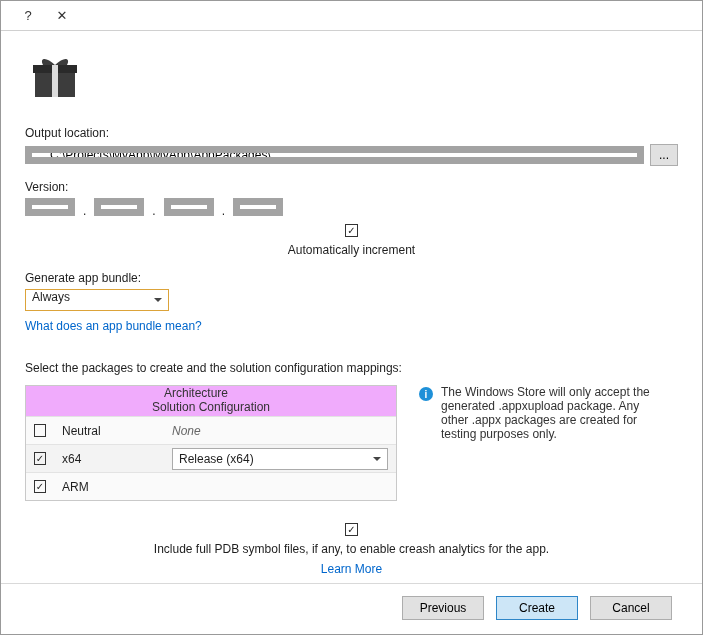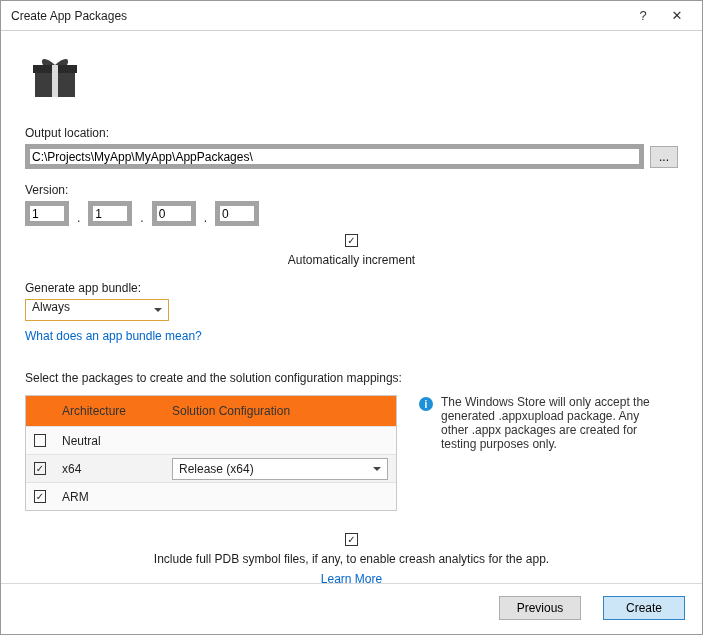--- a/index.html
+++ b/index.html
@@ -41,23 +41,23 @@
     font-weight: 700;
   }
   .content {
     padding: 0 24px 10px 24px;
     flex: 1;
     overflow: auto;
   }
   .field-label { margin: 0 0 4px 0; }
   .row { display: flex; align-items: center; gap: 6px; }
   .text-input {
-    height: 25px;
-    border: 5px solid #a3a3a3;
-    padding: 2px 2px;
+    height: 18px;
+    border: 7px solid #a3a3a3;
+    padding: 2px 18px;
     font: inherit;
     background: #fff;
   }
   .text-input.wide { flex: 1; }
   .browse-btn {
     width: 28px; height: 22px;
     border: 1px solid #adadad;
     background: #e1e1e1;
     font: inherit;
     display: flex; align-items: center; justify-content: center;
@@ -95,21 +95,21 @@
   .pkg-table {
     border: 1px solid #c9c9c9;
     width: 372px;
   }
   .pkg-table .trow {
     display: flex;
     align-items: center;
     height: 28px;
     border-top: 1px solid #e3e3e3;
   }
-  .pkg-table .trow:first-child { border-top: none; background: #f97316; font-weight: 400; }
+  .pkg-table .trow:first-child { border-top: none; background: #f0abfc; font-weight: 400; flex-direction: column; }
   .pkg-table .trow.header-row { font-weight: 400; height: 30px; }
   .pkg-table .trow.header-row .cell { color: #333; }
   .pkg-table .trow.data { background: #f3f3f3; }
   .pkg-table .trow.data:nth-child(even) { background: #fafafa; }
   .cell { padding: 0 8px; }
   .cell.c-chk { width: 28px; display:flex; justify-content:center; }
   .cell.c-arch { width: 110px; }
   .cell.c-conf { flex: 1; padding-right: 8px; }
   .neutral .cell.c-conf { font-style: italic; color: #666; }
   .conf-combo {
@@ -131,41 +131,40 @@
   .info-panel { display: flex; gap: 8px; font-size: 12px; color: #333; width: 250px; }
   .info-icon {
     width: 14px; height: 14px; border-radius: 50%;
     background: #1e90d8; color: #fff;
     display: flex; align-items: center; justify-content: center;
     font-size: 10px; font-weight: bold;
     flex-shrink: 0; margin-top: 2px;
   }
   .footer {
     border-top: 1px solid #d9d9d9;
-    padding: 12px 17px 14px 0;
-    display: flex; justify-content: flex-end; gap: 22px;
+    padding: 12px 30px 14px 0;
+    display: flex; justify-content: flex-end; gap: 12px;
   }
   .btn-std {
     width: 82px; height: 24px;
     border: 1px solid #adadad;
     background: #e1e1e1;
     font: inherit;
   }
   .btn-primary {
     width: 82px; height: 24px;
     border: 1px solid #2e86c8;
     background: #cde6f7;
     font: inherit;
   }
 </style>
 </head>
 <body>
 
 <div class="titlebar">
-  <div class="title">Create App Packages</div>
   <div class="btn">?</div>
   <div class="btn">
     <span>✕</span>
   </div>
 </div>
 
 <div class="header">
   <span>
     <svg width="52" height="52" viewBox="0 0 52 52">
       <rect x="6" y="20" width="40" height="28" fill="#3c3c3c"></rect>
@@ -222,20 +221,21 @@
       <div class="trow header-row">
         <div class="cell c-chk"></div>
         <div class="cell c-arch">Architecture</div>
         <div class="cell c-conf">Solution Configuration</div>
       </div>
       <div class="trow data neutral">
         <div class="cell c-chk">
             <span class="chk"></span>
           </div>
         <div class="cell c-arch">Neutral</div>
+        <div class="cell c-conf">None</div>
       </div>
       <div class="trow data">
         <div class="cell c-chk">
             <span class="chk checked"></span>
           </div>
         <div class="cell c-arch">x64</div>
         <div class="cell c-conf">
           <div class="conf-combo">
             <span>Release (x64)</span>
           </div>
@@ -260,13 +260,14 @@
   <div class="chk-row">
     <span class="chk checked"></span>
     <span>Include full PDB symbol files, if any, to enable creash analytics for the app.</span>
     <a href="#" class="link">Learn More</a>
   </div>
 </div>
 
 <div class="footer">
   <button class="btn-std">Previous</button>
   <button class="btn-primary">Create</button>
+  <button class="btn-std">Cancel</button>
 </div>
 
 </body></html>

